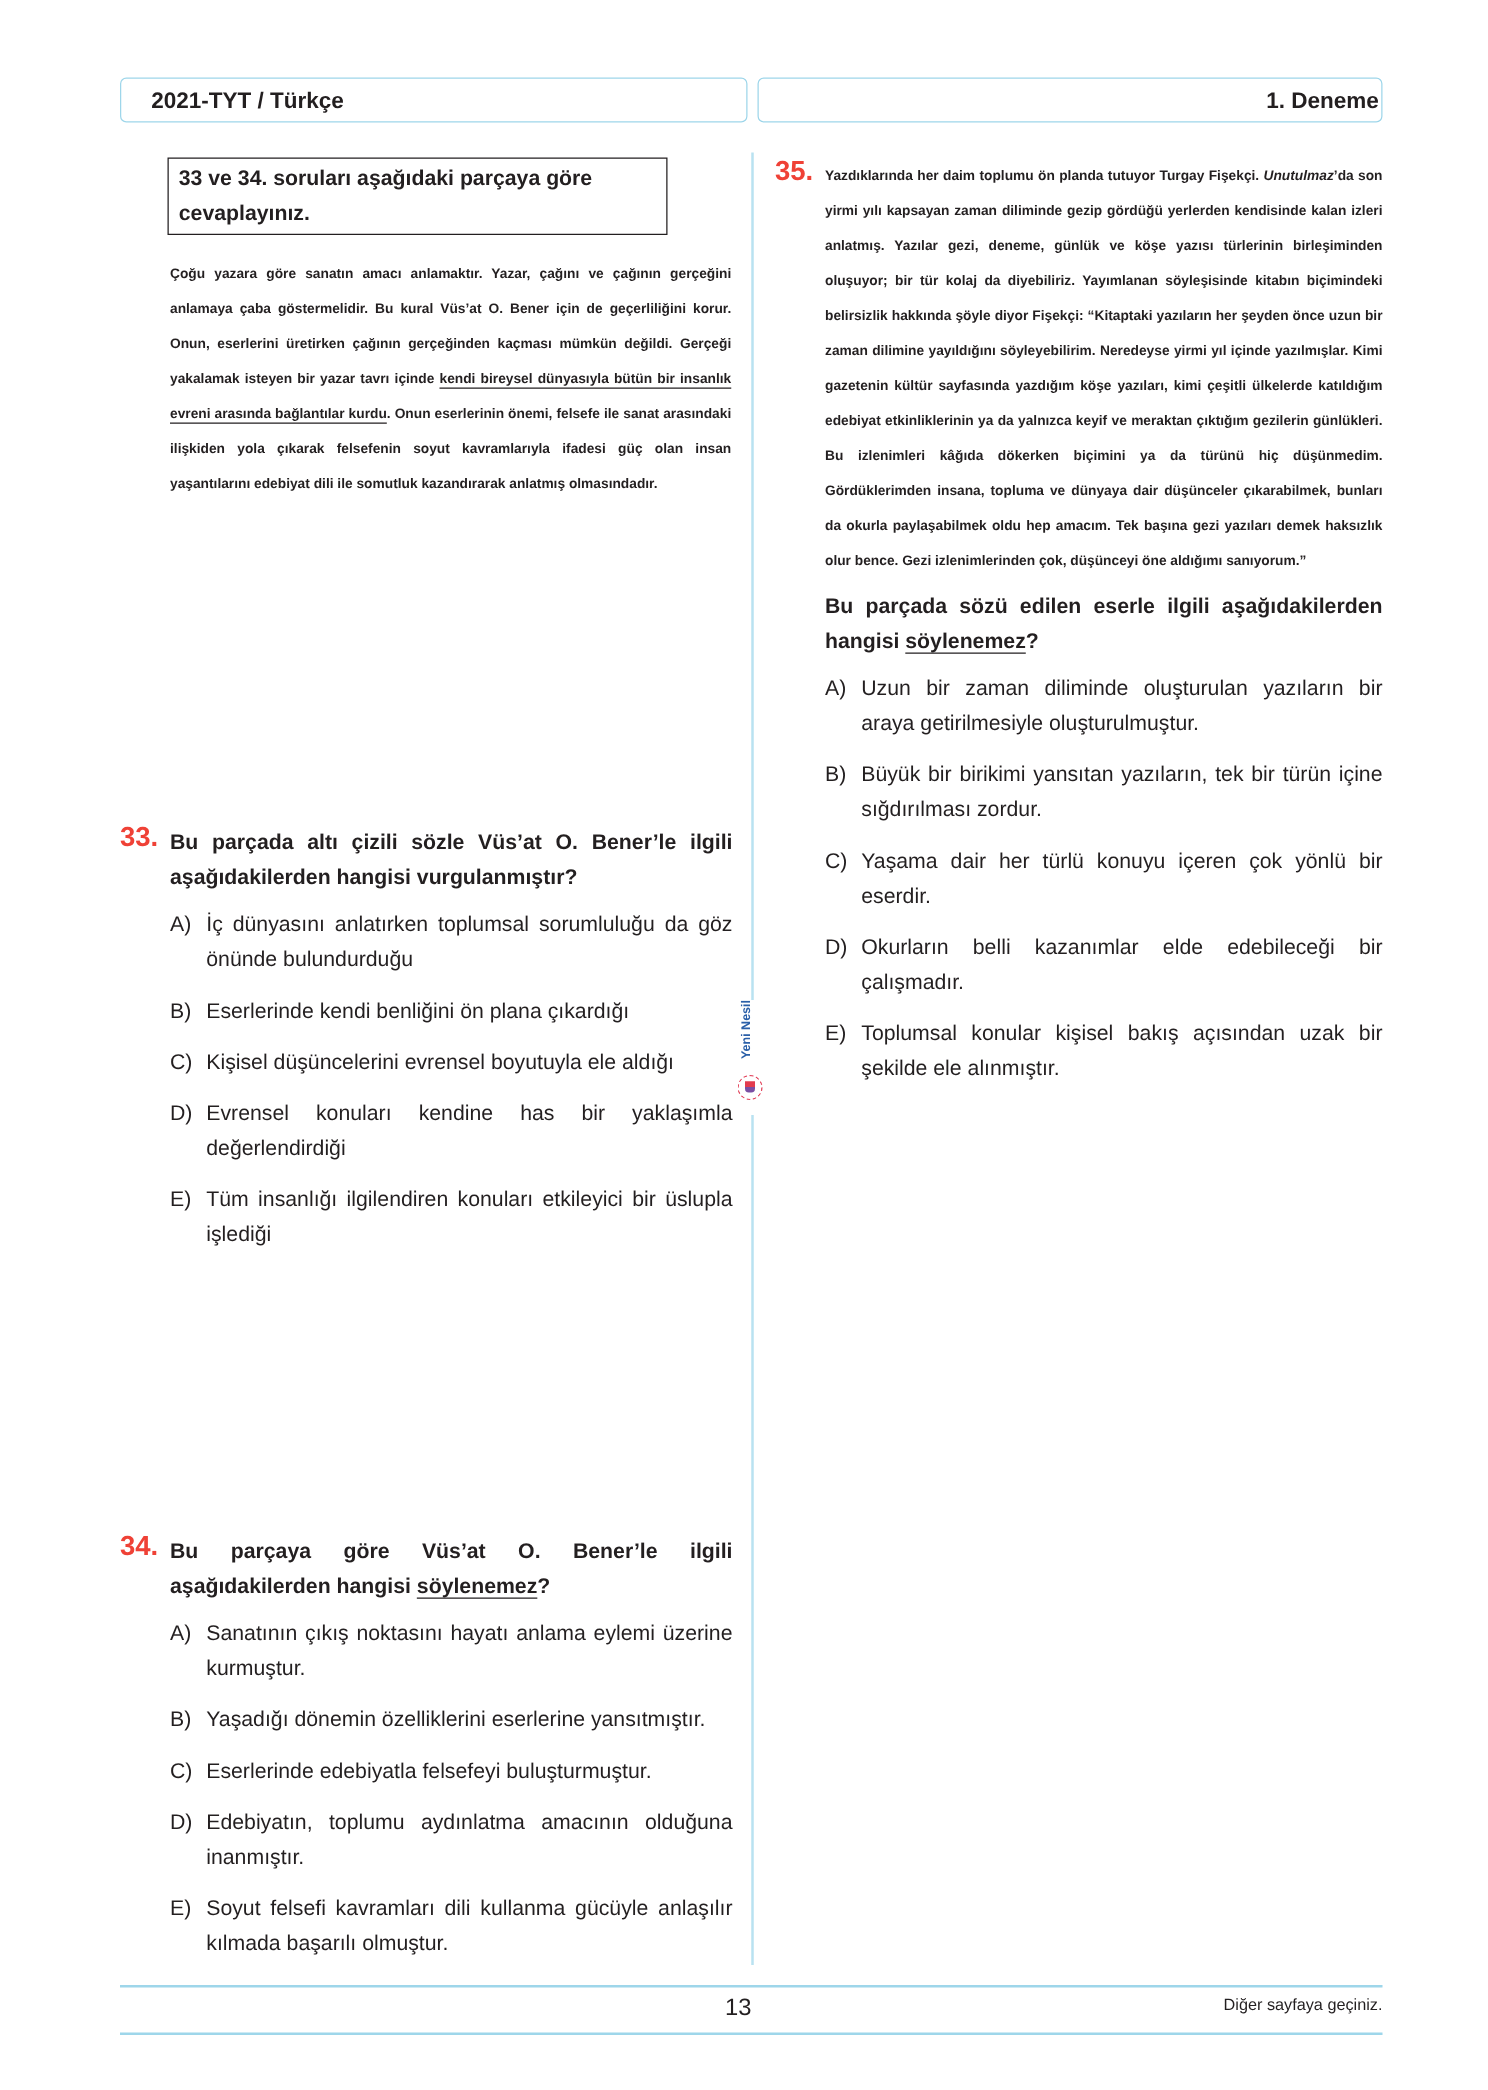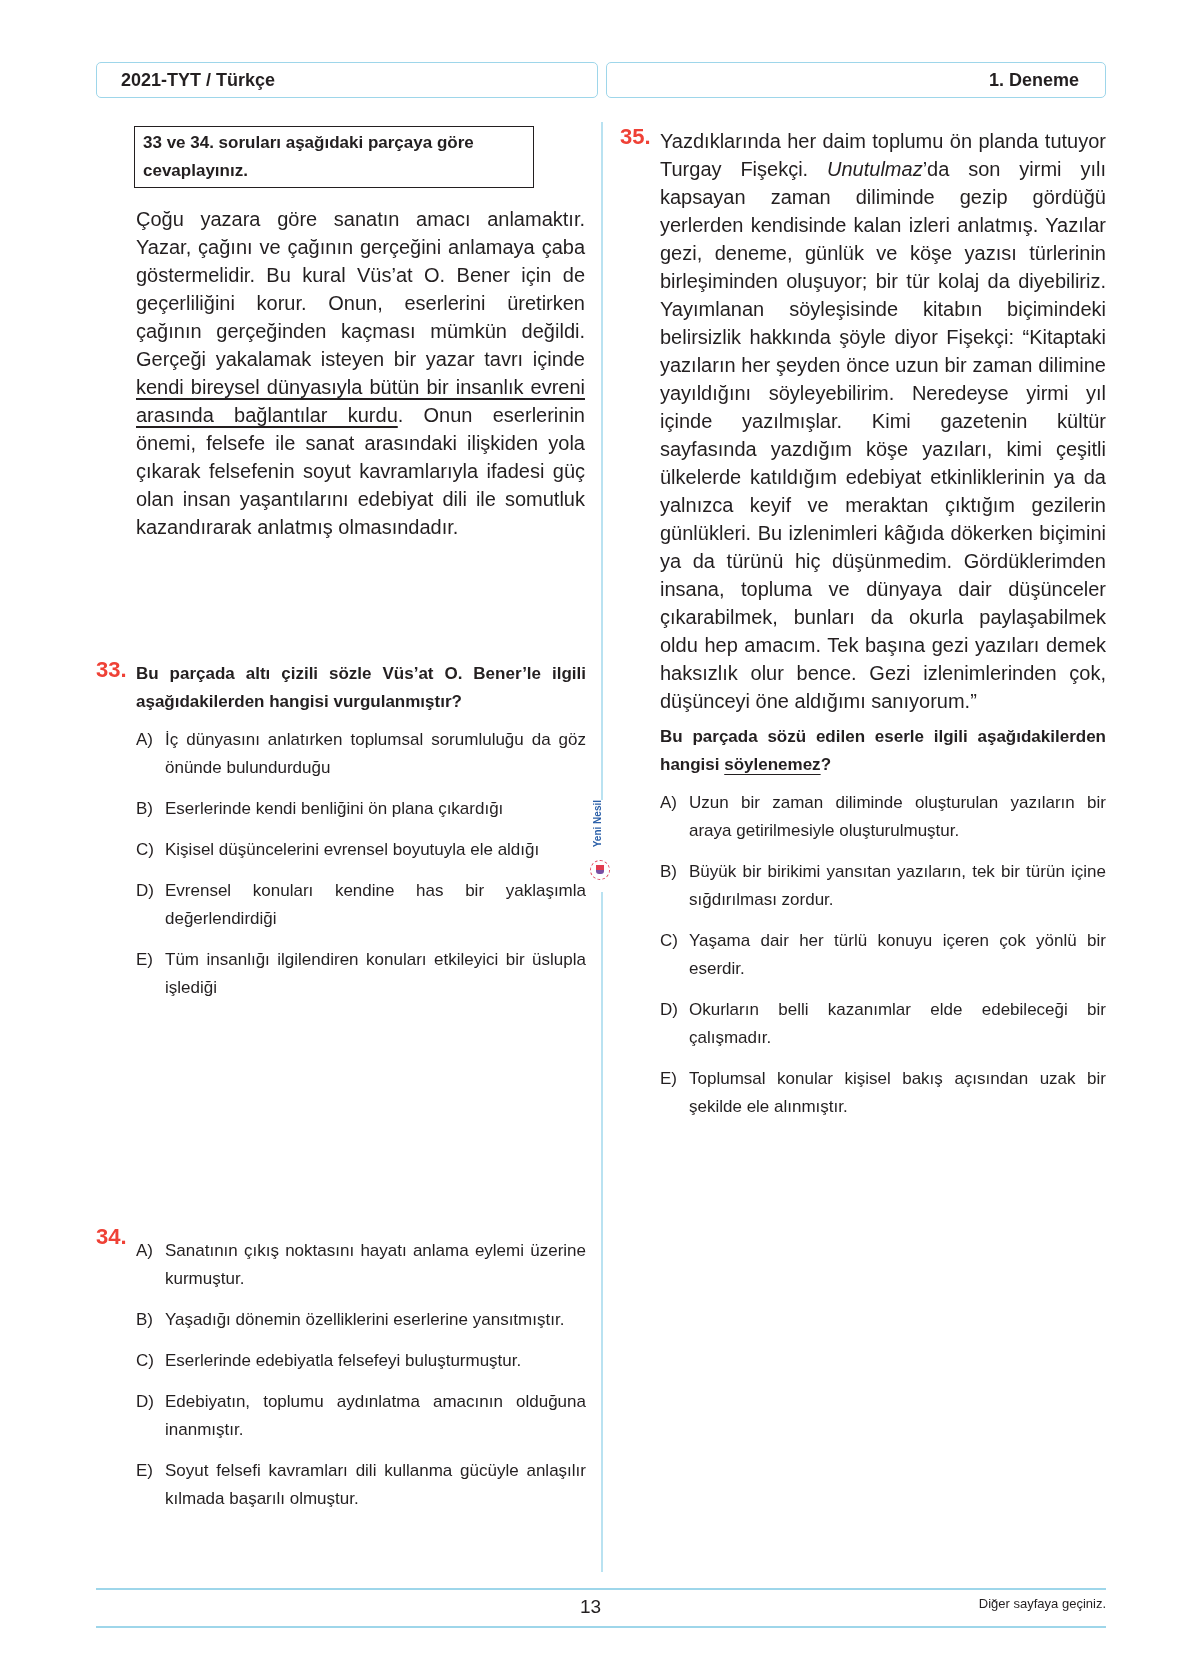--- a/index.html
+++ b/index.html
@@ -1,25 +1,25 @@
 <!DOCTYPE html>
 <html><head>
 <meta charset="utf-8">
 <style>
   html, body { margin:0; padding:0; background:#ffffff; }
   body { width:1190px; height:1672px; position:relative; font-family:"Liberation Sans", sans-serif; color:#231f20; overflow:hidden; }
   .hdr { position:absolute; top:62px; height:36px; border:1.5px solid #9ed6ea; border-radius:5px; box-sizing:border-box; display:flex; align-items:center; font-weight:bold; font-size:18px; }
   .hdr.left { left:96px; width:502px; padding-left:24px; }
-  .hdr.right { left:606px; width:500px; justify-content:flex-end; padding-right:26px; }
+  .hdr.right { left:606px; width:500px; justify-content:flex-end; padding-right:2px; }
   .divider { position:absolute; left:601px; top:122px; width:1.5px; height:1450px; background:#b9e2f1; }
   .logo { position:absolute; left:588px; top:800px; width:26px; height:92px; background:#fff; }
   .logo-text { position:absolute; left:4px; top:0; writing-mode:vertical-rl; transform:rotate(180deg); font-size:10px; font-weight:bold; color:#2a5fa8; }
   .logo-mark { position:absolute; left:2px; top:60px; width:20px; height:20px; border:1.5px dashed #e2425a; border-radius:50%; box-sizing:border-box; }
   .logo-mark::after { content:""; position:absolute; left:5px; top:4px; width:8px; height:9px; background:linear-gradient(#e23b4e,#e23b4e 50%,#7a4fa3 50%); border-radius:0 0 3px 3px; }
-  .col-text { font-size:20px; line-height:28px; text-align:justify; }
+  .col-text { font-size:11px; line-height:28px; text-align:justify;font-weight:bold; }
   .instr { position:absolute; left:134px; top:126px; width:400px; border:1.5px solid #231f20; box-sizing:border-box; padding:2px 8px; font-weight:bold; font-size:17px; line-height:28px; }
   .passage { position:absolute; left:136px; top:205px; width:449px; }
   .u { text-decoration:underline; text-underline-offset:4px; }
   .q { position:absolute; }
   .qnum { position:absolute; left:0; top:-3px; color:#ef4136; font-weight:bold; font-size:22px; }
   .qstem { font-weight:bold; font-size:17px; line-height:28px; text-align:justify; }
   .opts { margin-top:10px; }
   .opt { display:flex; font-size:17px; line-height:28px; margin-bottom:13px; }
   .opt .l { width:29px; flex:none; }
   .opt .t { flex:1; text-align:justify; }
@@ -76,20 +76,21 @@
           <span class="l">E)</span>
           <span class="t">Tüm insanlığı ilgilendiren konuları etkileyici bir üslupla işlediği</span>
         </div>
     </div>
   </div>
 </div>
 
 <div class="q" style="left:96px; top:1227px; width:490px;">
   <span class="qnum">34.</span>
   <div style="margin-left:40px;">
+    <div class="qstem"><span>Bu parçaya göre Vüs’at O. Bener’le ilgili aşağıdakilerden hangisi </span><span class="u">söylenemez</span><span>?</span></div>
     <div class="opts">
       <div class="opt">
           <span class="l">A)</span>
           <span class="t">Sanatının çıkış noktasını hayatı anlama eylemi üzerine kurmuştur.</span>
         </div>
       <div class="opt">
           <span class="l">B)</span>
           <span class="t">Yaşadığı dönemin özelliklerini eserlerine yansıtmıştır.</span>
         </div>
       <div class="opt">

